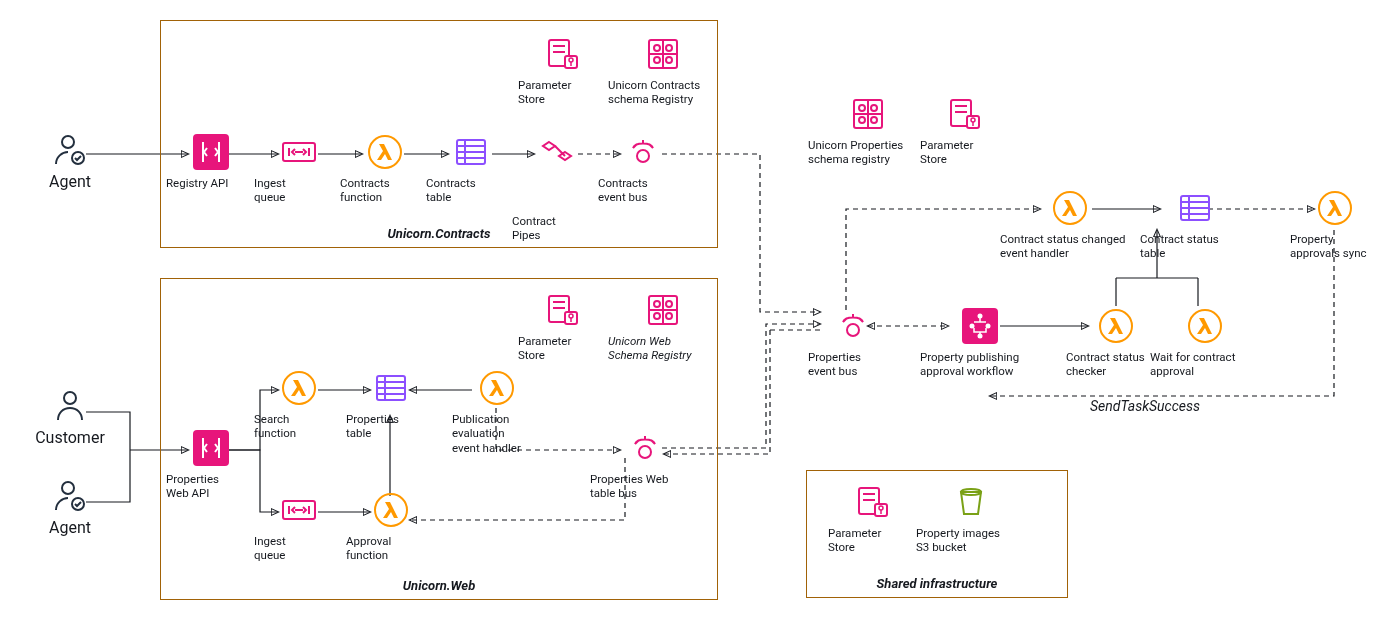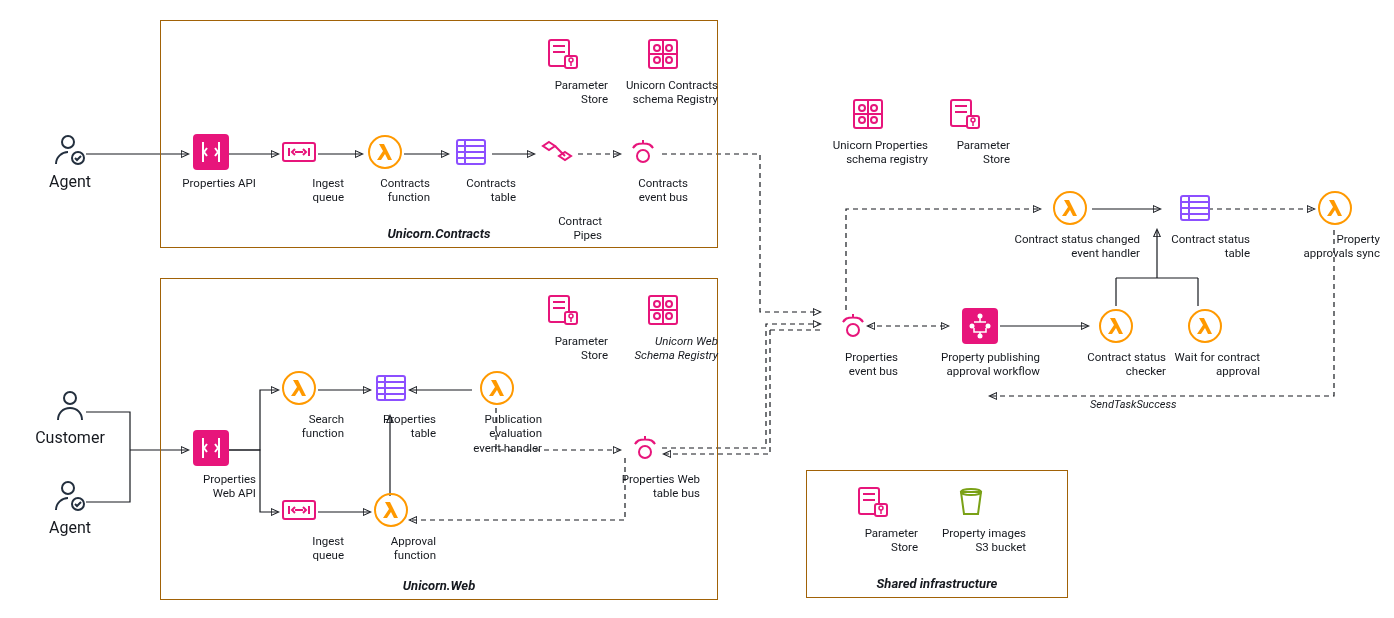--- a/index.html
+++ b/index.html
@@ -1,28 +1,28 @@
 <!DOCTYPE html>
 <html><head>
 <meta charset="utf-8">
 <style>
   html, body { margin:0; padding:0; background:#fff; font-family:-apple-system,BlinkMacSystemFont,"Segoe UI",Roboto,Arial,sans-serif; color:#16191f; }
   .canvas { position:relative; width:1394px; height:618px; }
   .box { position:absolute; border:1px solid #a16207;font-style:italic; }
   .box-title { position:absolute; bottom:6px; left:0; right:0; text-align:center; font-weight:700; font-size:13px; }
-  .node { position:absolute; width:90px; text-align:right; }
+  .node { position:absolute; width:90px; text-align:left; }
   .icon { width:36px; height:36px; margin:0 auto 6px; display:flex; align-items:center; justify-content:center; }
   .label { font-size:11.5px; line-height:1.25; }
   .actor { position:absolute; width:80px; text-align:center; }
   .actor .icon { width:36px; height:36px; margin:0 auto 4px; }
   .actor .label { font-size:16px; }
   svg.arrows { position:absolute; inset:0; width:1394px; height:618px; pointer-events:none; }
   svg.arrows line, svg.arrows path, svg.arrows polyline { stroke:#16191f; stroke-width:1.2; fill:none; }
   svg.arrows .dashed { stroke-dasharray:5 4; }
-  .sendtask { position:absolute; font-style:italic; font-size:11px; }
+  .sendtask { position:absolute; font-style:italic; font-size:14px; }
   
   .c-magenta { color:#e7157b; }
   .c-orange  { color:#ff9900; }
   .c-purple  { color:#8c4fff; }
   .c-green   { color:#7aa116; }
   .c-dark    { color:#232f3e; }
 </style>
 </head>
 <body>
 
@@ -112,21 +112,21 @@
   <div class="box-title">Unicorn.Contracts</div>
 </div>
 
 <div class="node" style="left:166px; top:134px;">
   <div class="icon">
     <svg viewBox="0 0 36 36" width="36" height="36">
           <rect width="36" height="36" rx="4" fill="#e7157b"></rect>
           <path d="M10 8v20M26 8v20M14 14l-3 4 3 4M22 14l3 4-3 4" stroke="#fff" stroke-width="2" fill="none"></path>
         </svg>
   </div>
-  <div class="label">Properties API</div>
+  <div class="label">Registry API</div>
 </div>
 
 <div class="node" style="left:254px; top:134px;">
   <div class="icon c-magenta">
     <svg viewBox="0 0 36 36" width="36" height="36">
           <rect x="2" y="9" width="32" height="18" rx="2" fill="none" stroke="currentColor" stroke-width="2"></rect>
           <path d="M8 14v8M28 14v8M14 18h8M14 15l-3 3 3 3M22 15l3 3-3 3" stroke="currentColor" stroke-width="2" fill="none"></path>
         </svg>
   </div>
   <div class="label" style="white-space:pre-line;">Ingest

